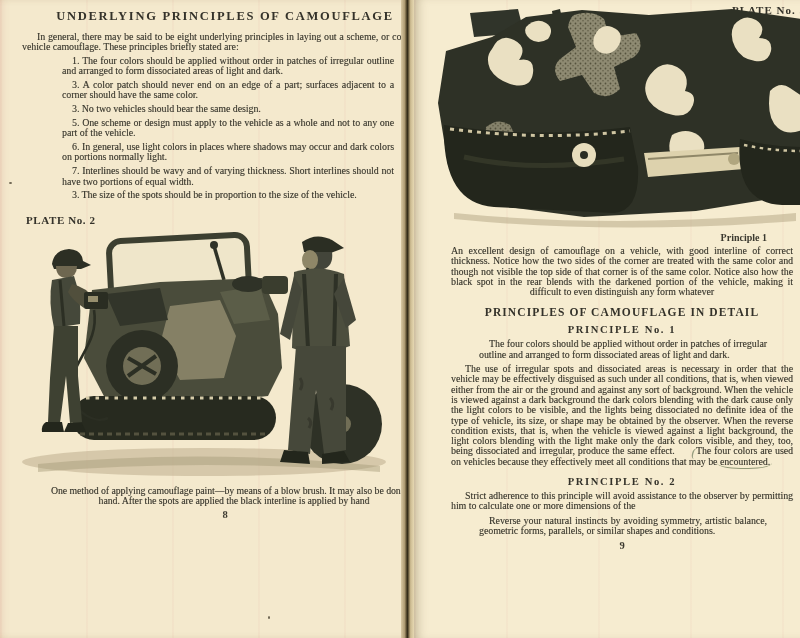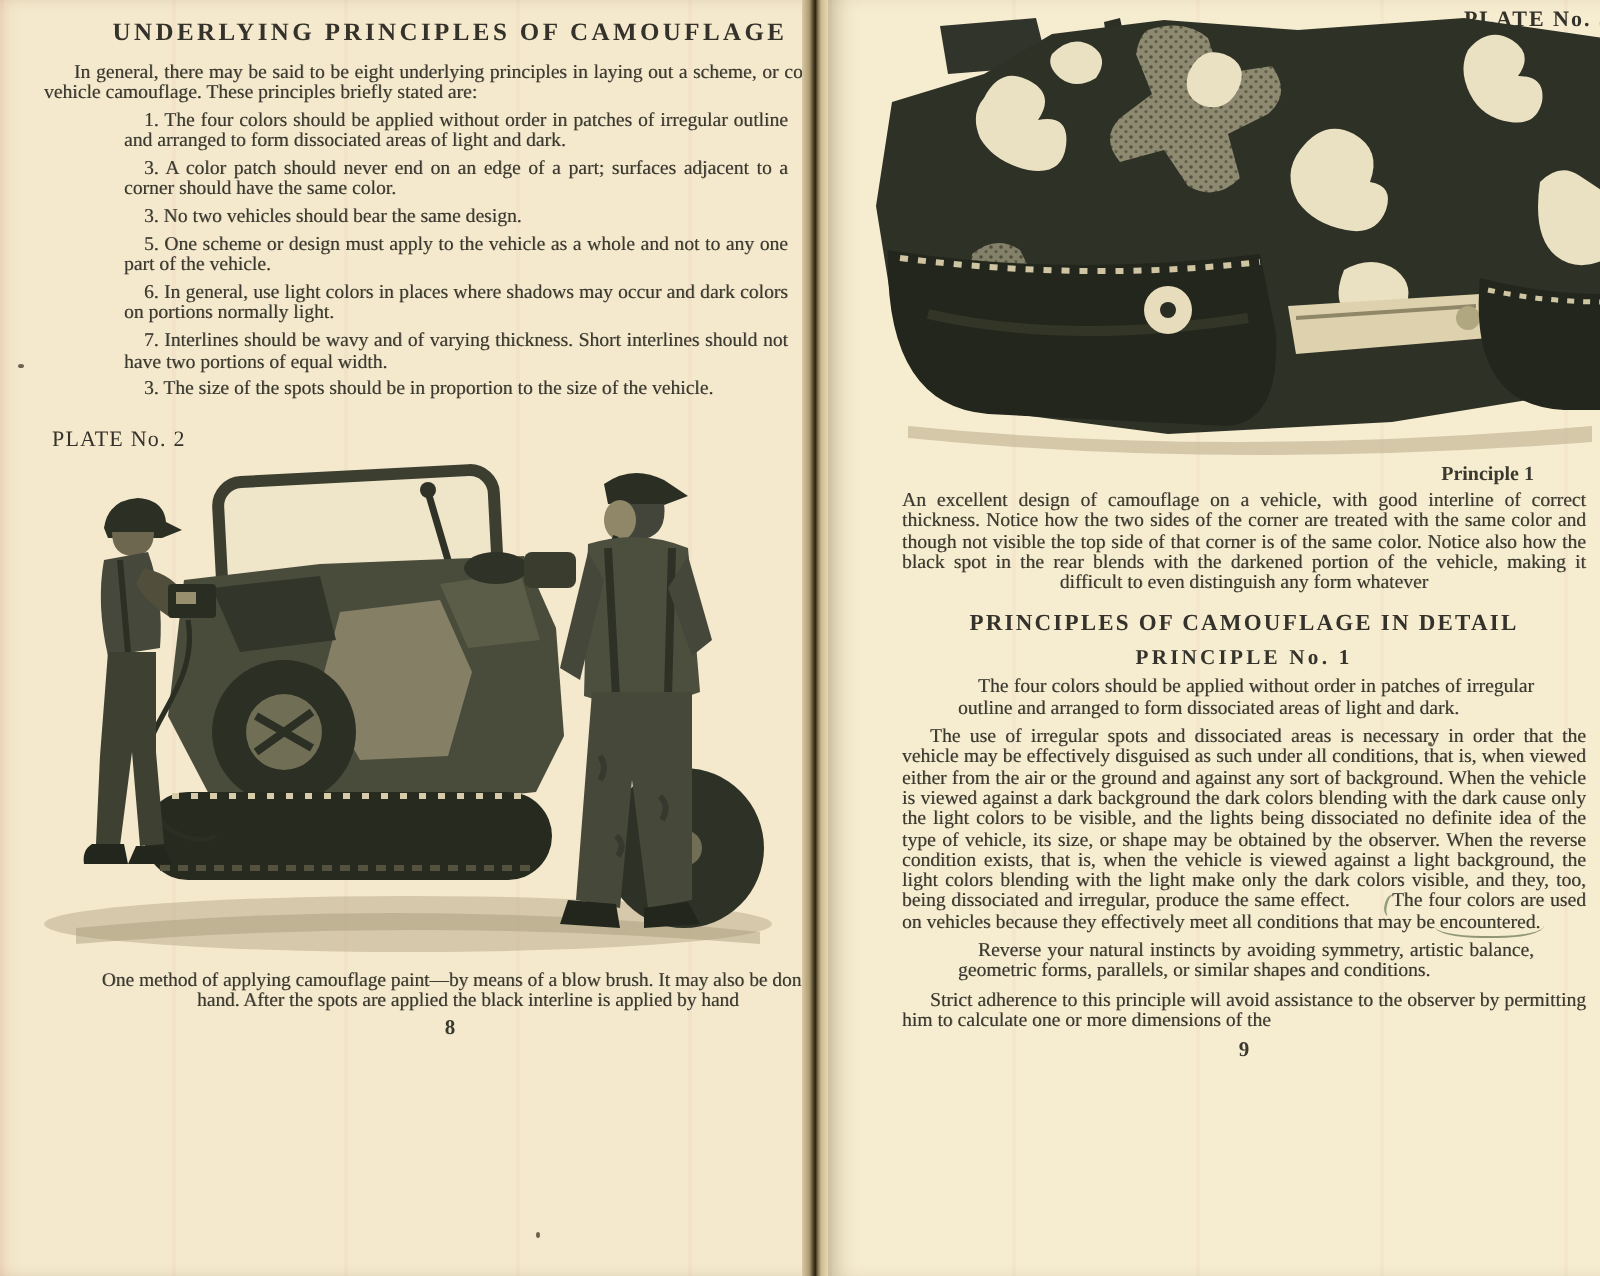--- a/index.html
+++ b/index.html
@@ -33,21 +33,21 @@
     font-size:12.5px;font-weight:bold;letter-spacing:1.7px;text-align:center;
     margin:9px 0 0 0;color:#34322a;white-space:nowrap;
   }
   .body-text{
     font-size:9.8px;line-height:10.3px;text-align:justify;margin:0;
     text-shadow:0.3px 0.15px 0 rgba(59,57,47,0.45);
   }
   .intro{margin-top:8px;text-indent:15px;}
   .pitem{margin:3.5px 34px 0 40px;text-indent:10px;}
   .plate-label{
-    font-size:11px;font-weight:normal;letter-spacing:0.6px;margin:13px 0 0 4px;
+    font-size:11px;font-weight:bold;letter-spacing:0.6px;margin:13px 0 0 4px;
     color:#34322a;
   }
   .photo-left{position:relative;width:392px;height:254px;margin:2px 0 0 -14px;}
   .caption-l{
     font-size:9.7px;line-height:9.9px;text-align:center;margin:4px 6px 0 24px;
     text-shadow:0.3px 0.15px 0 rgba(59,57,47,0.45);
   }
   .pagenum{font-size:10.5px;font-weight:bold;text-align:center;margin-top:4px;}
   
   .plate3{
@@ -209,23 +209,24 @@
 
       <p class="body-text desc">An excellent design of camouflage on a vehicle, with good interline of correct thickness.  Notice how the two sides of the corner are treated with the same color and though not visible the top side of that corner is of the same color.  Notice also how the black spot in the rear blends with the darkened portion of the vehicle, making it difficult to even distinguish any form whatever</p>
 
       <h2 class="sect-head">PRINCIPLES OF CAMOUFLAGE IN DETAIL</h2>
 
       <h3 class="prin-head">PRINCIPLE No. 1</h3>
       <p class="body-text summary">The four colors should be applied without order in patches of irregular outline and arranged to form dissociated areas of light and dark.</p>
 
       <p class="body-text bodyp"><span>The use of irregular spots and dissociated areas is necessary in order that the vehicle may be effectively disguised as such under all conditions, that is, when viewed either from the air or the ground and against any sort of background.  When the vehicle is viewed against a dark background the dark colors blending with the dark cause only the light colors to be visible, and the lights being dissociated no definite idea of the type of vehicle, its size, or shape may be obtained by the observer.  When the reverse condition exists, that is, when the vehicle is viewed against a light background, the light colors blending with the light make only the dark colors visible, and they, too, being dissociated and irregular, produce the same effect.  </span><span class="pencil-p">(</span><span>The four colors are used on vehicles because they effectively meet all conditions that may be </span><span class="pencil-u">encountered.</span></p>
 
+      <h3 class="prin-head" style="margin-top:9px;">PRINCIPLE No. 2</h3>
+      <p class="body-text bodyp">Strict adherence to this principle will avoid assistance to the observer by permitting him to calculate one or more dimensions of the</p>
+
       <p class="body-text summary">Reverse your natural instincts by avoiding symmetry, artistic balance, geometric forms, parallels, or similar shapes and conditions.</p>
-
-      <p class="body-text bodyp">Strict adherence to this principle will avoid assistance to the observer by permitting him to calculate one or more dimensions of the</p>
 
       <div class="pagenum">9</div>
     </div>
   </div>
 
   <div class="speck" style="left:9px;top:182px;width:3px;height:2px;"></div>
   <div class="speck" style="left:268px;top:616px;width:2px;height:3px;"></div>
   <div class="speck" style="left:714px;top:371px;width:2px;height:2px;"></div>
 
 </div>

